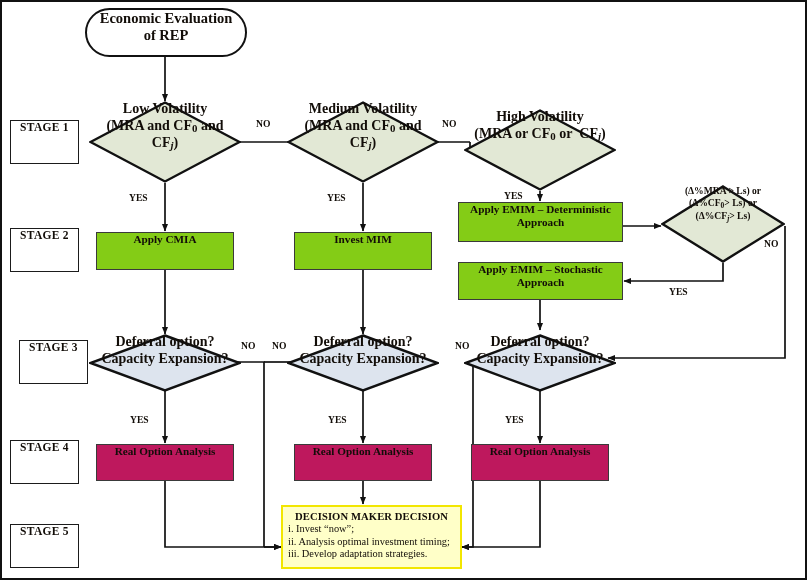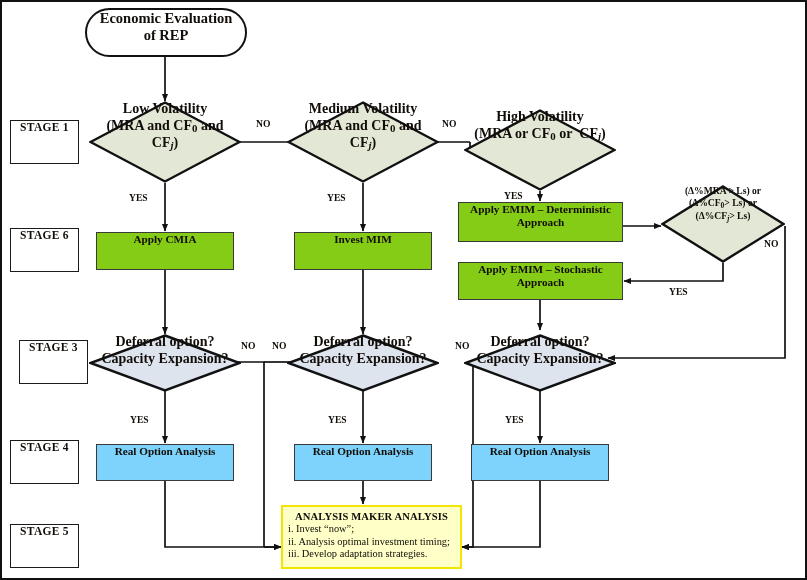--- a/index.html
+++ b/index.html
@@ -49,21 +49,21 @@
     border-radius: 26px;
     background: #ffffff;
     font-size: 14.5px;
   }
   
   .process {
     border: 1.7px solid #3a3a3a;
     font-size: 11.2px;
   }
   .process.pink { background: #84cc16; }
-  .process.blue { background: #7dd3fc; }
+  .process.blue { background: #be185d; }
   
   .diamond {
     background: transparent;
     border: none;
   }
   .diamond .dlabel {
     position: relative;
     z-index: 2;
     font-size: 14px;
     line-height: 1.2;
@@ -166,21 +166,21 @@
 
     <polyline points="473,362 473,547 462,547" fill="none" stroke="#111111" stroke-width="1.7" marker-end="url(#arrow)"></polyline>
 
     <polyline points="540,481 540,547 462,547" fill="none" stroke="#111111" stroke-width="1.7" marker-end="url(#arrow)"></polyline>
   </svg>
 
   <div class="node stage-label" style="left:10px; top:120px; width:69px; height:44px;">
     <span>STAGE 1</span>
   </div>
   <div class="node stage-label" style="left:10px; top:228px; width:69px; height:44px;">
-    <span>STAGE 6</span>
+    <span>STAGE 2</span>
   </div>
   <div class="node stage-label" style="left:10px; top:340px; width:69px; height:44px;margin-left:9px;">
     <span>STAGE 3</span>
   </div>
   <div class="node stage-label" style="left:10px; top:440px; width:69px; height:44px;">
     <span>STAGE 4</span>
   </div>
   <div class="node stage-label" style="left:10px; top:524px; width:69px; height:44px;">
     <span>STAGE 5</span>
   </div>
@@ -280,21 +280,21 @@
 
   <div class="node process blue" style="left:294px; top:444px; width:138px; height:37px;">
     <span>Real Option Analysis</span>
   </div>
 
   <div class="node process blue" style="left:471px; top:444px; width:138px; height:37px;">
     <span>Real Option Analysis</span>
   </div>
 
   <div class="note-box" style="left:281px; top:505px; width:181px; height:64px;">
-    <div class="note-title">ANALYSIS MAKER ANALYSIS</div>
+    <div class="note-title">DECISION MAKER DECISION</div>
     <div class="note-list">
       <div>i. Invest “now”;</div>
       <div>ii. Analysis optimal investment timing;</div>
       <div>iii. Develop adaptation strategies.</div>
     </div>
   </div>
 
   <div class="edge-label" style="left:256px; top:118px;">NO</div>
   <div class="edge-label" style="left:442px; top:118px;">NO</div>
 

